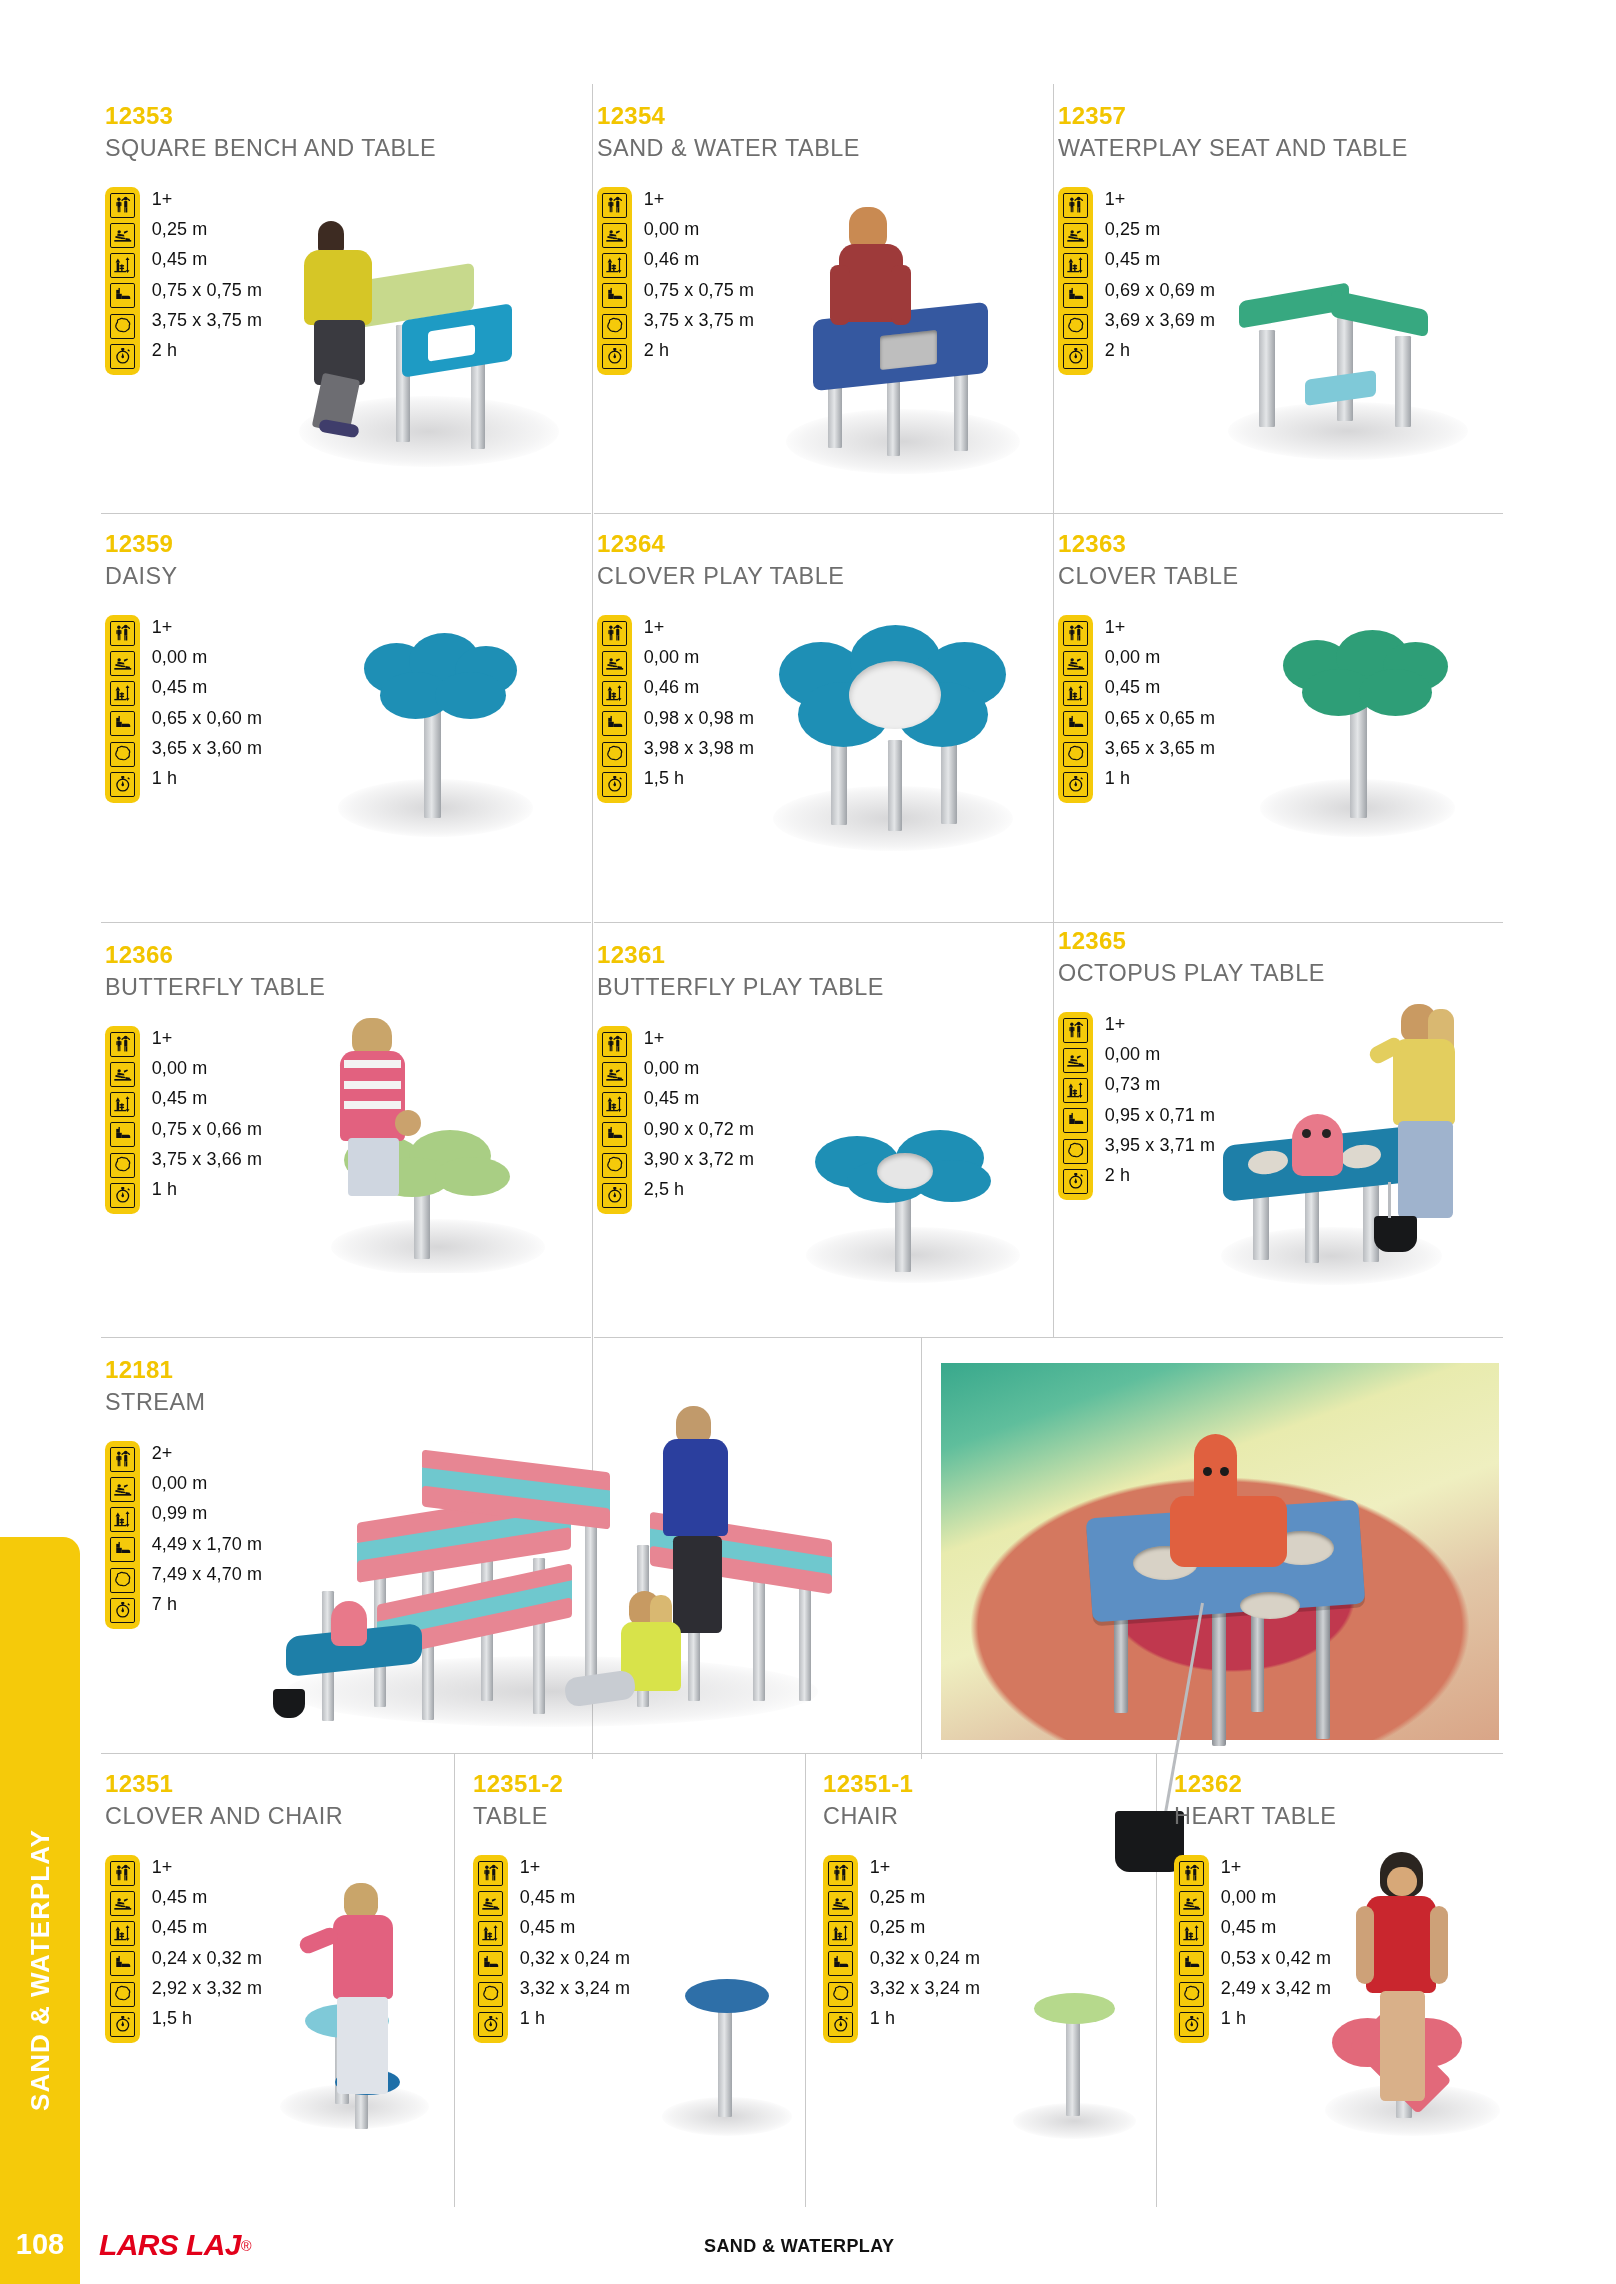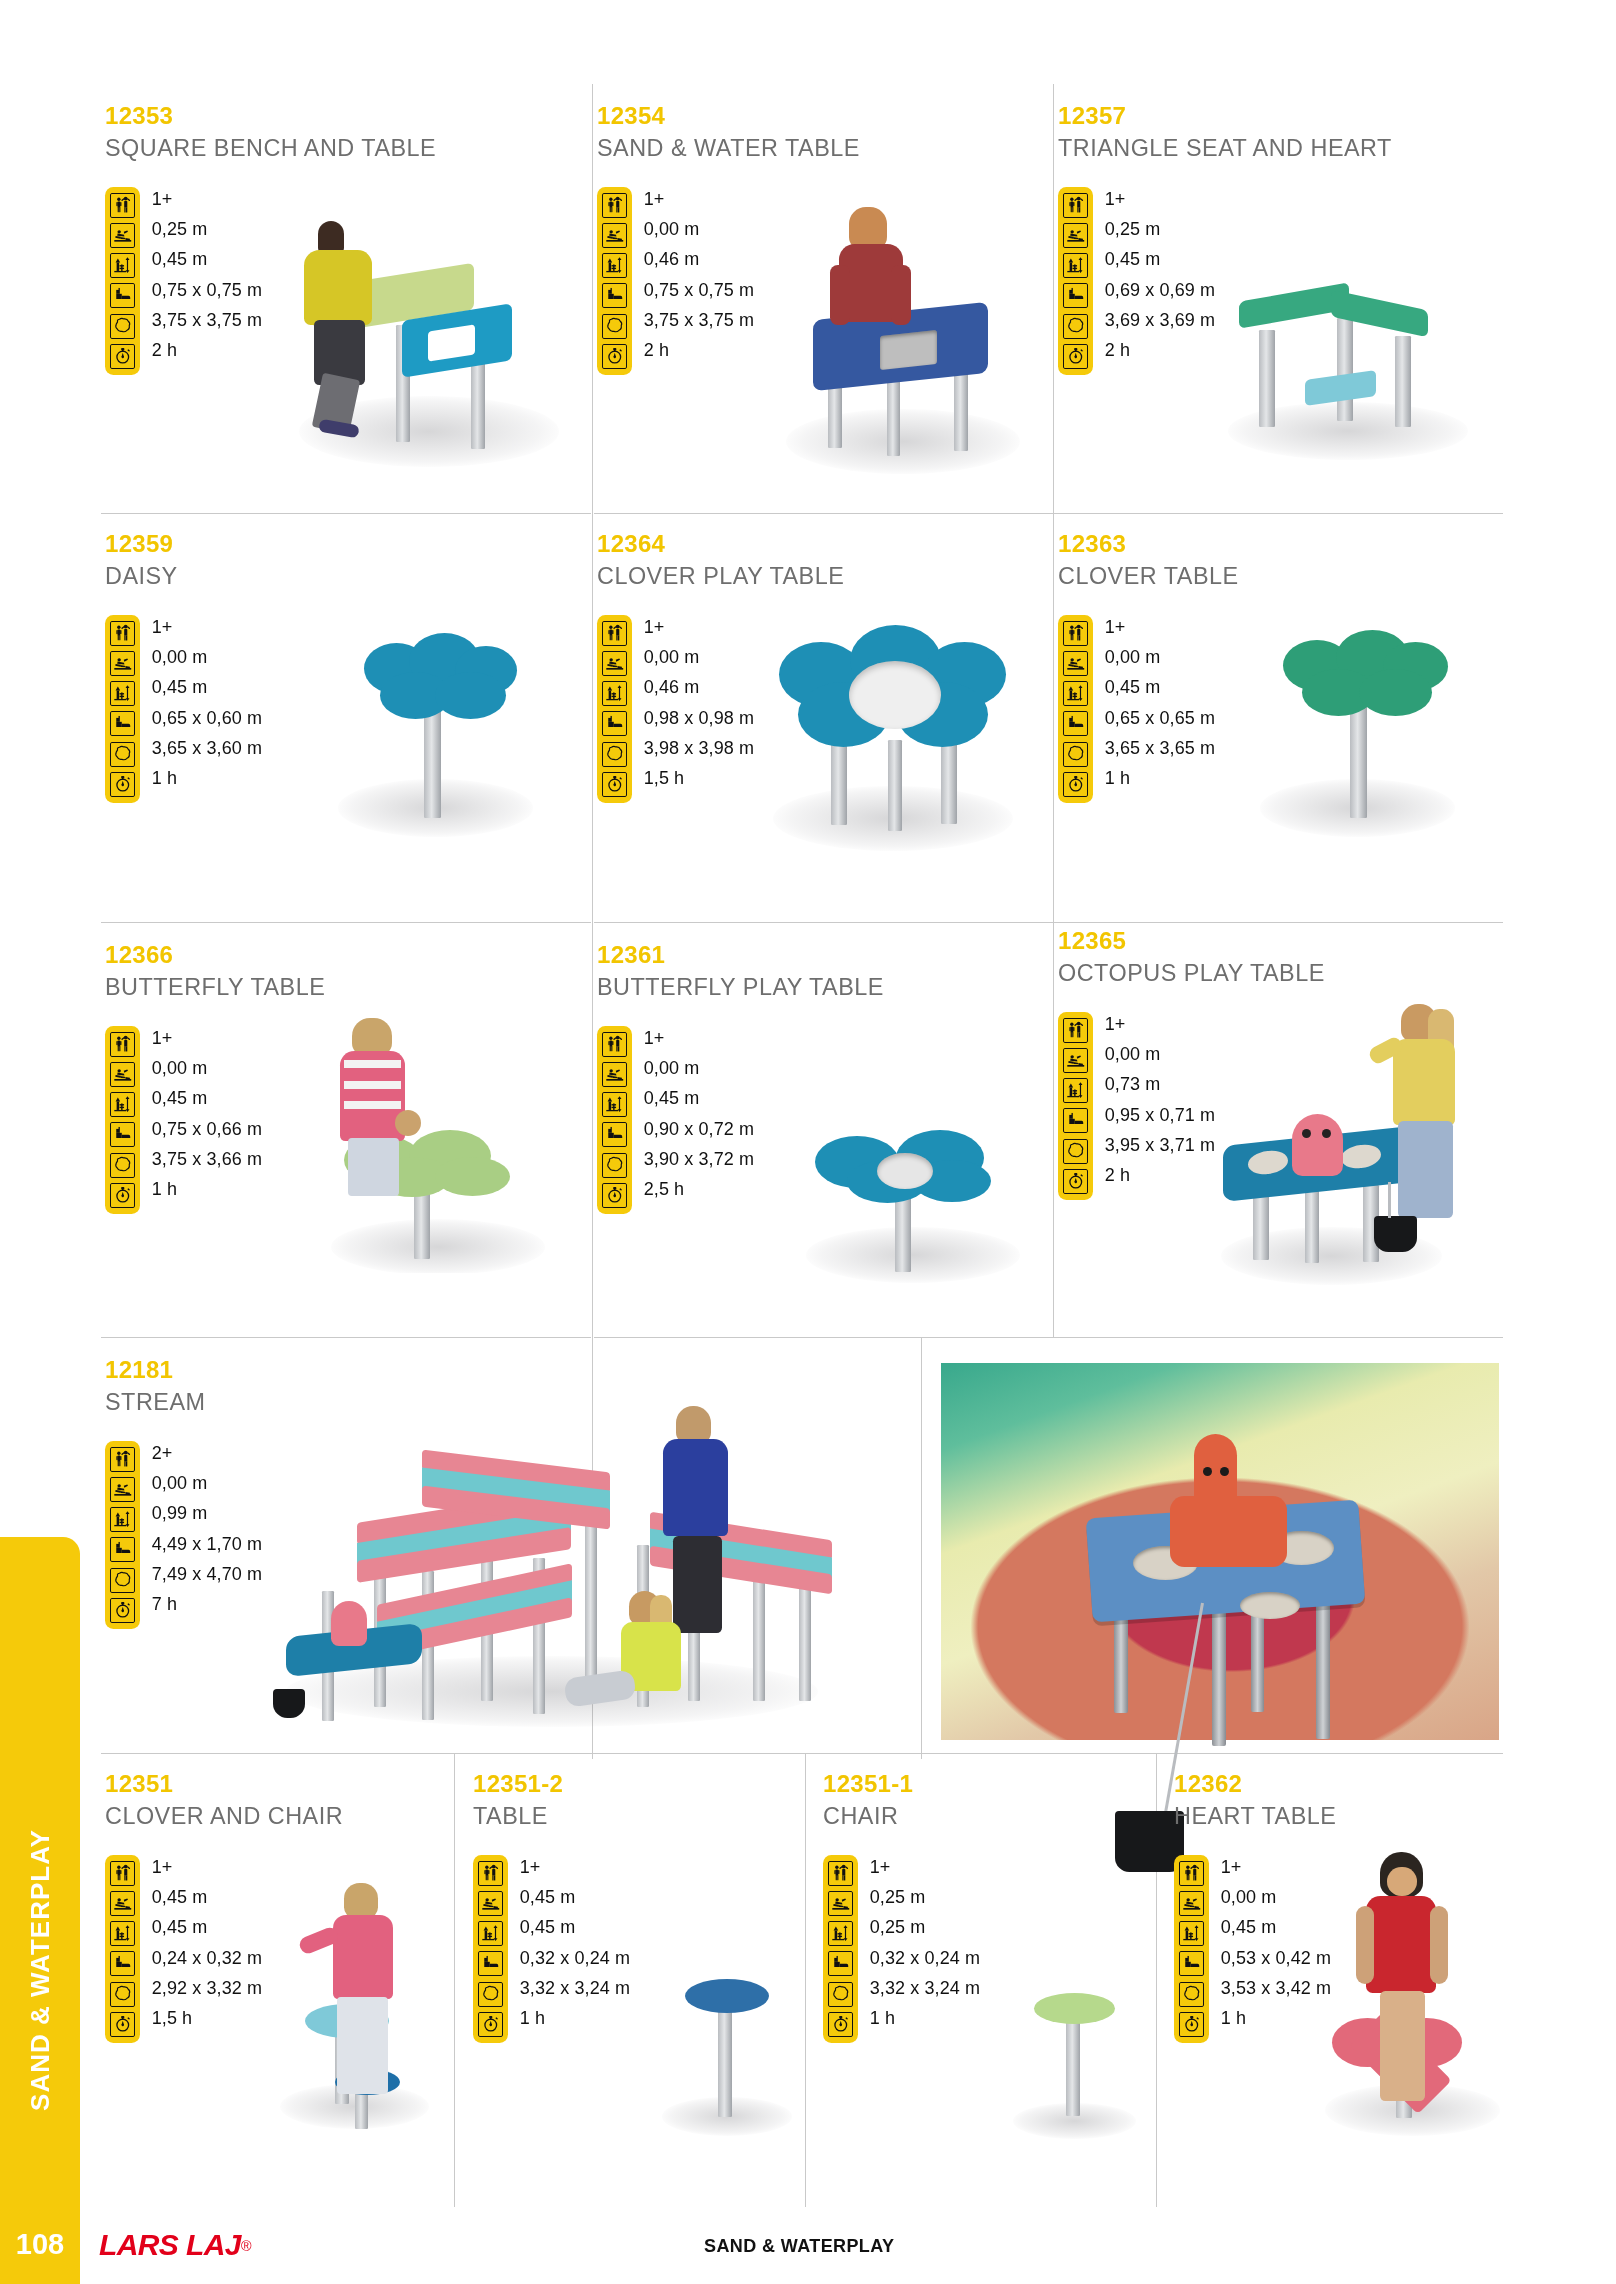--- a/index.html
+++ b/index.html
@@ -498,21 +498,21 @@
           <div class="val">0,46 m</div>
           <div class="val">0,75 x 0,75 m</div>
           <div class="val">3,75 x 3,75 m</div>
           <div class="val">2 h</div>
         </div>
       </div>
   </div>
 
   <div class="card" style="left:1058px; top:104px;">
     <div class="code">12357</div>
-    <div class="pname">TRIANGLE SEAT AND HEART</div>
+    <div class="pname">WATERPLAY SEAT AND TABLE</div>
     <div class="specs" style="top:83px;">
         <div class="iconcol">
           <div class="ibox">
             <svg width="19.5" height="19.5" viewBox="0 0 30 30">
       <g fill="#111">
         <circle cx="9" cy="5" r="2.6"></circle>
                 <rect x="7" y="8.5" width="4.2" height="9" rx="1"></rect>
         <rect x="5.2" y="9.2" width="2" height="6.5" rx="1"></rect>
                 <rect x="11" y="9.2" width="2" height="6.5" rx="1"></rect>
         <rect x="7.2" y="17" width="1.8" height="8" rx=".8"></rect>
@@ -1594,21 +1594,21 @@
         <circle cx="15" cy="17" r="1.8"></circle>
       </g>
             </svg>
           </div>
         </div>
         <div class="vals">
           <div class="val">1+</div>
           <div class="val">0,00 m</div>
           <div class="val">0,45 m</div>
           <div class="val">0,53 x 0,42 m</div>
-          <div class="val">3,53 x 3,42 m</div>
+          <div class="val">2,49 x 3,42 m</div>
           <div class="val">1 h</div>
         </div>
       </div>
   </div>
 
   <div class="photo" style="left:273px; top:1870px; width:169px; height:273px;">
     <div class="shadow-oval" style="left:6.5px; top:214px; width:149px; height:45px;"></div>
     <div class="leg" style="left:62px; top:156px; width:14.3px; height:78px;"></div>
     <div class="petal" style="left:32px; top:134px; width:84px; height:34px; background:#7FC9D8;"></div>
     <div class="leg" style="left:82px; top:214px; width:13px; height:45px;"></div>

